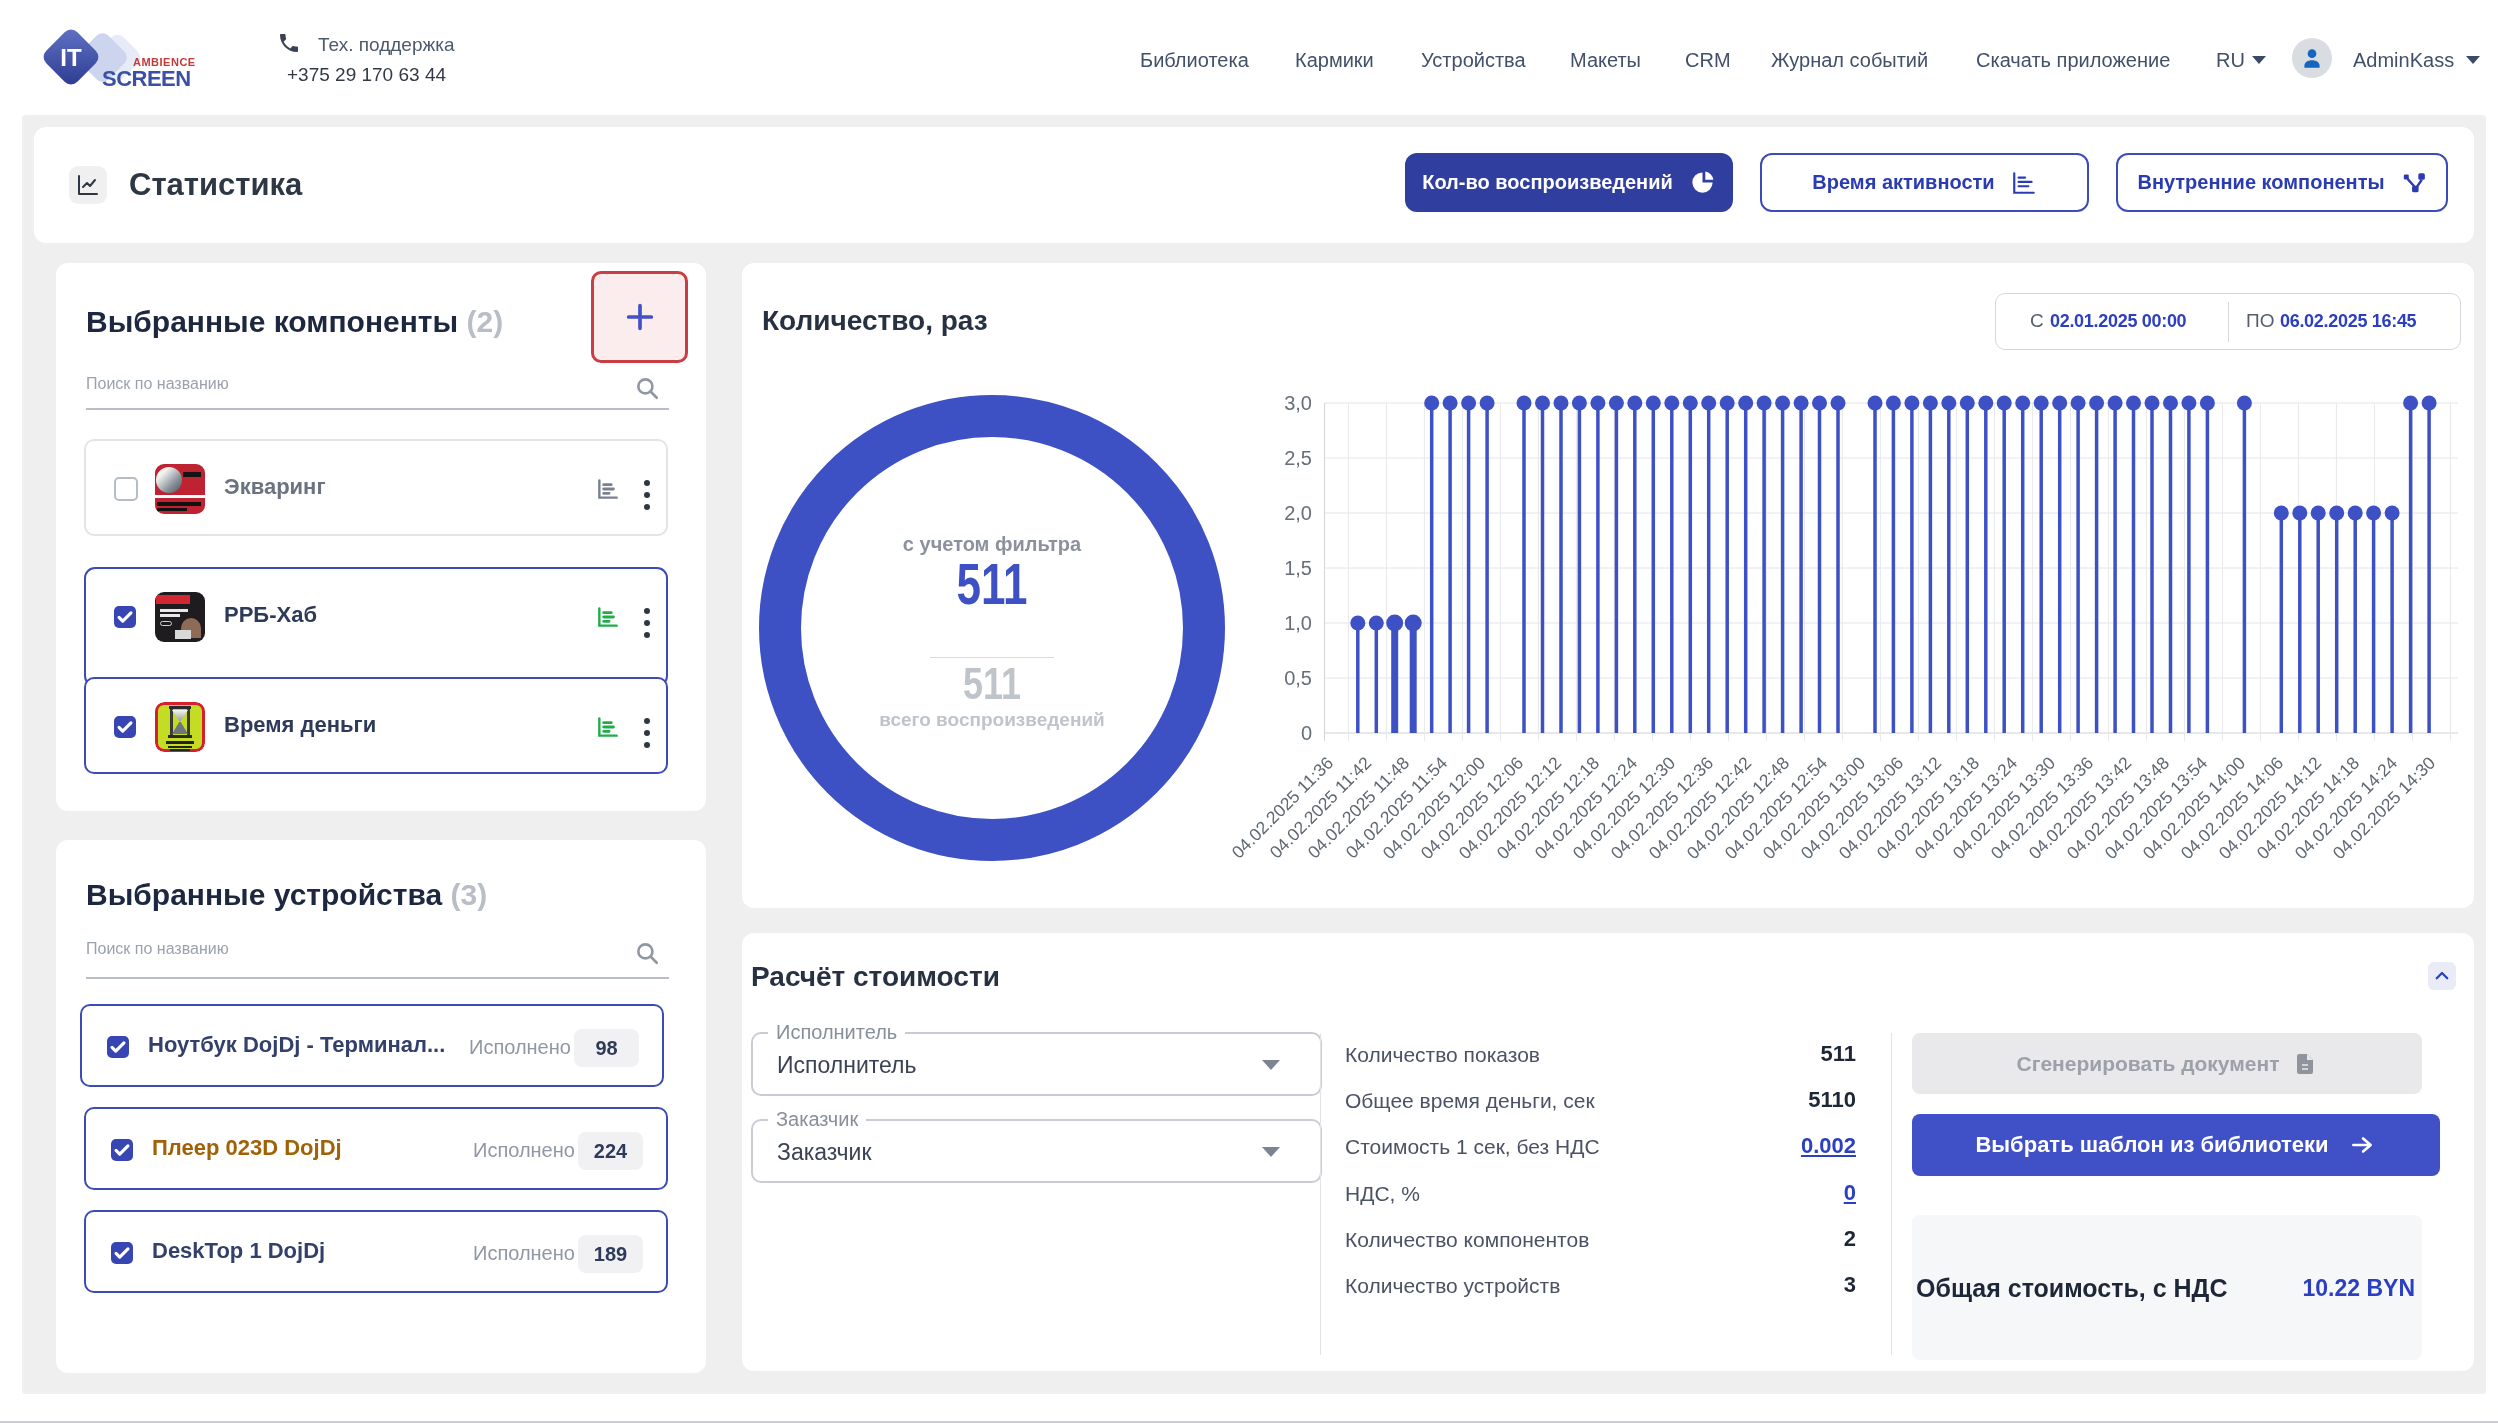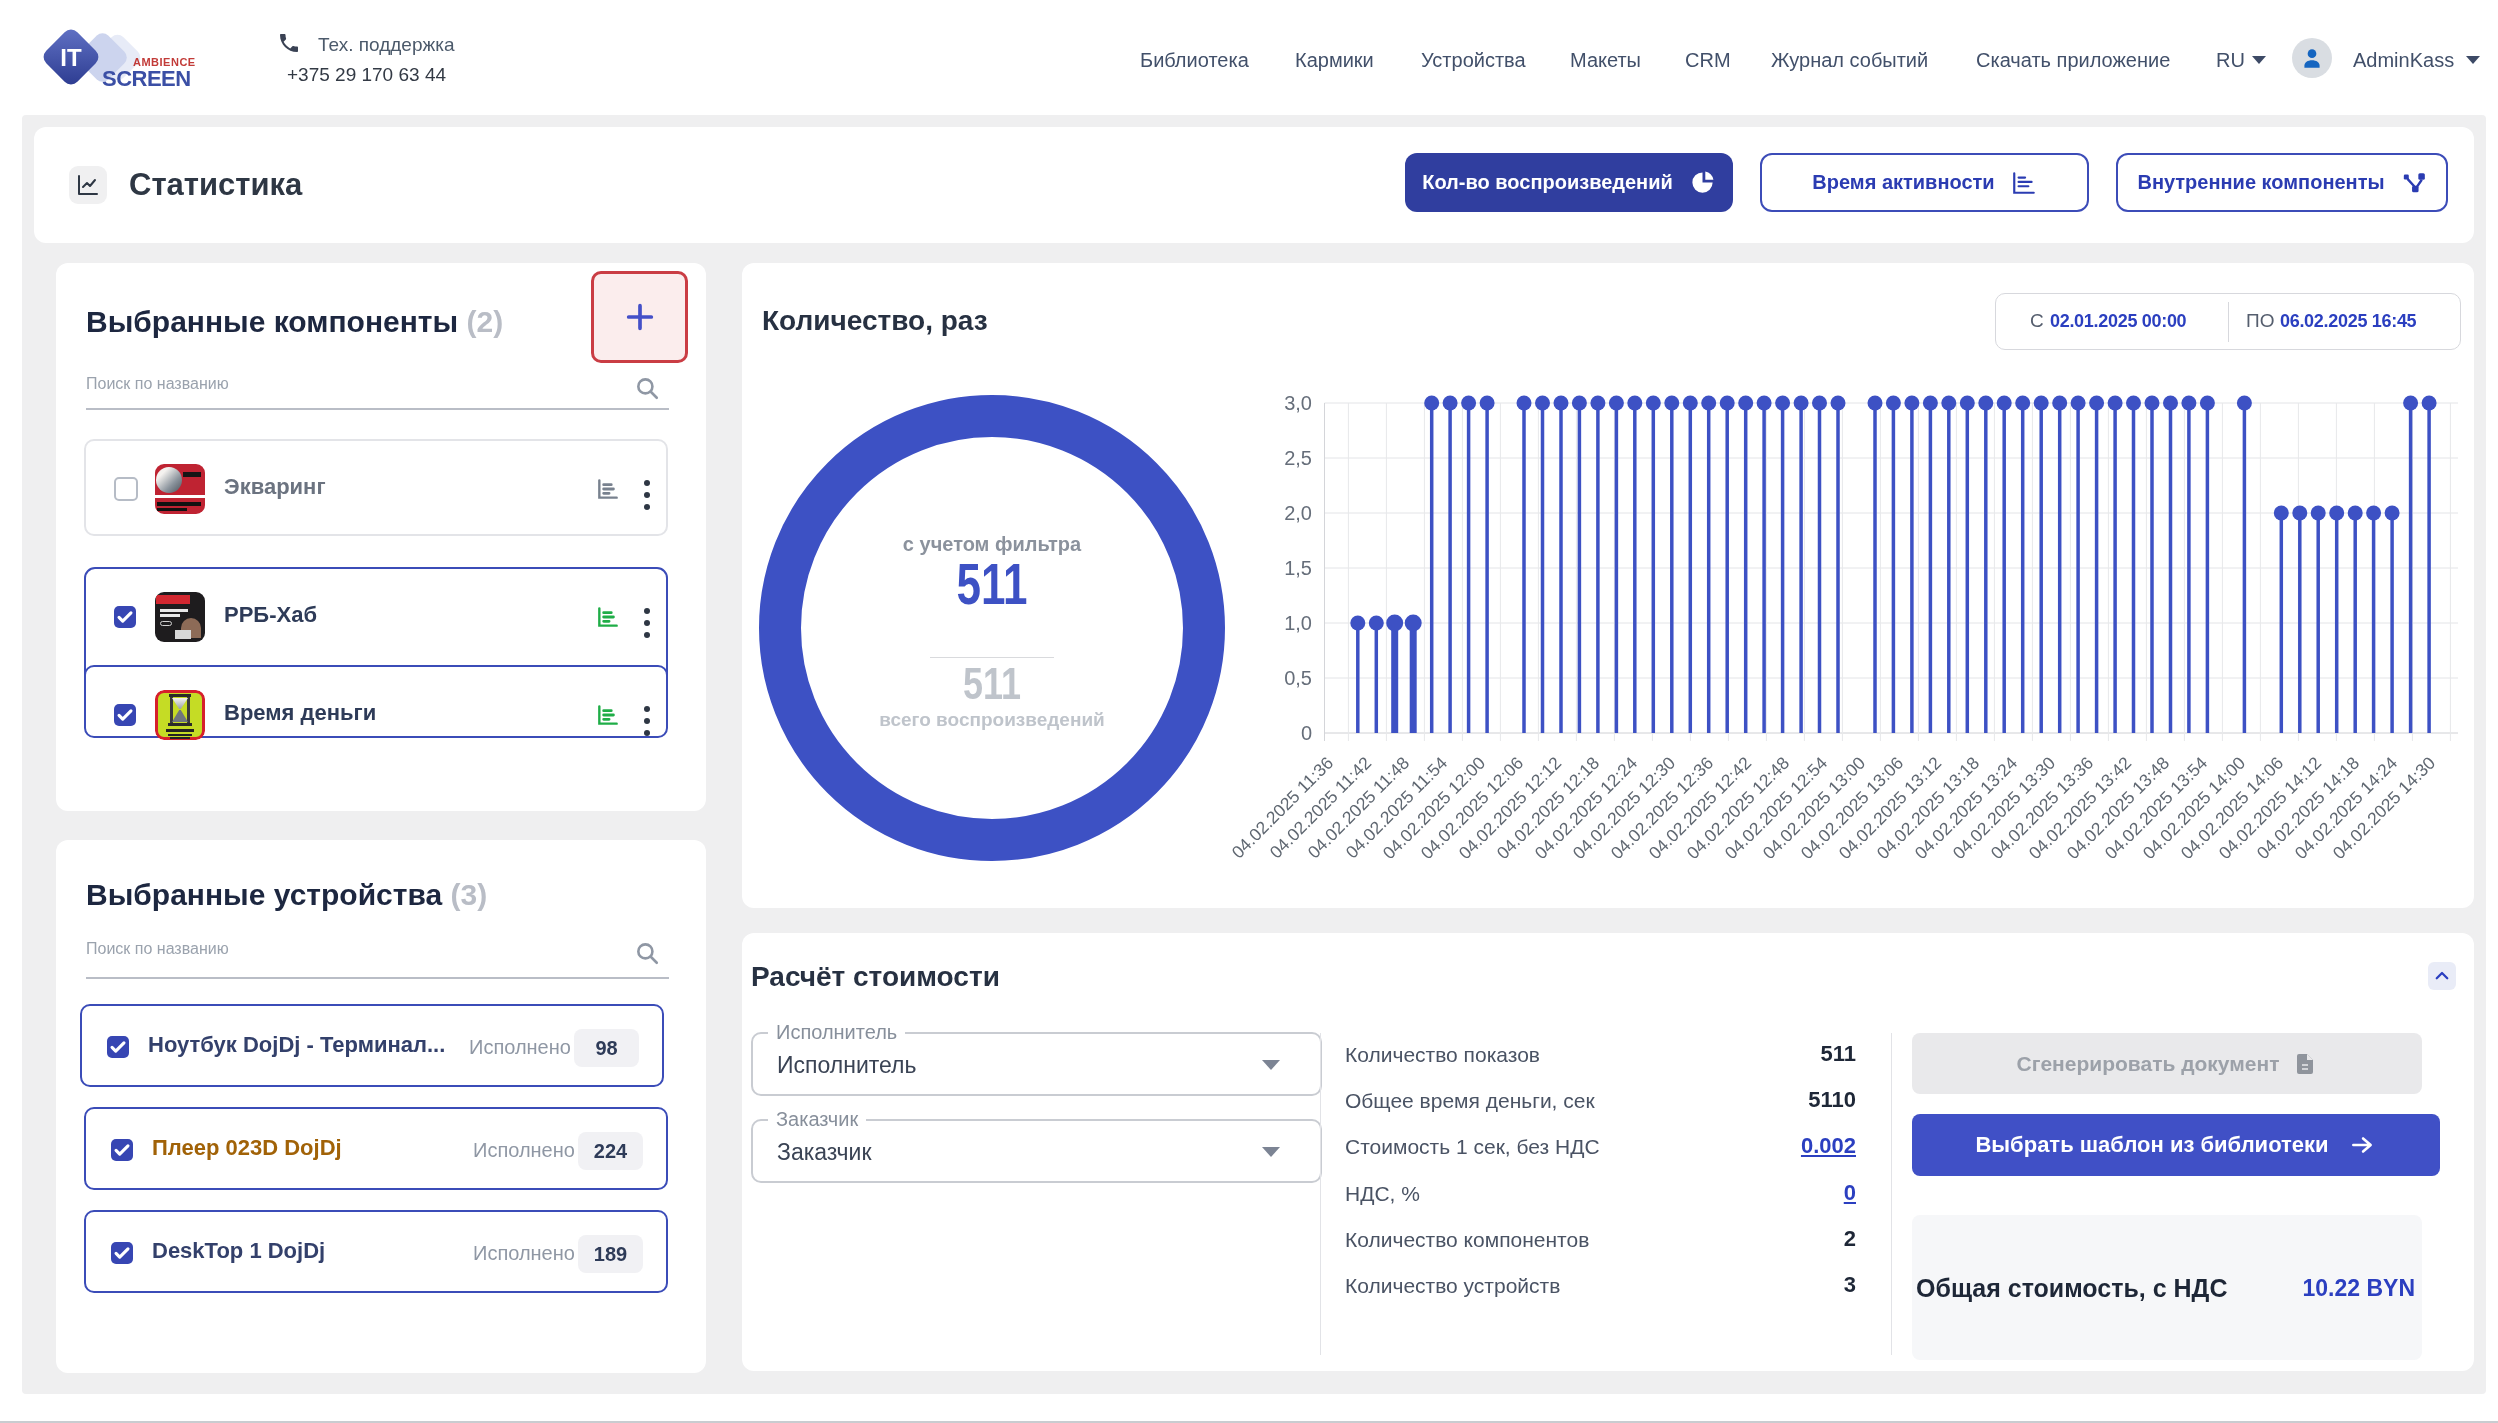--- a/index.html
+++ b/index.html
@@ -162,21 +162,21 @@
       <svg class="abs" style="left:509px;top:35px;" width="26" height="26" viewBox="0 0 24 24" fill="none" stroke="#1fad47" stroke-width="2.2" stroke-linecap="round">
         <path d="M4 4v16h16"></path>
         <path d="M8 8h7M8 12h9M8 16h5" stroke-width="2.6"></path>
       </svg>
       <div class="dots abs" style="left:558px;top:39px;">
         <i></i>
         <i></i>
         <i></i>
       </div>
     </div>
-    <div class="item sel" style="left:28px;top:402px;height:73px;">
+    <div class="item sel" style="left:28px;top:414px;height:97px;">
       <div class="cb on abs" style="left:28px;top:37px;"><svg width="22" height="22" viewBox="0 0 24 24" fill="none" stroke="#fff" stroke-width="3.4" stroke-linecap="round" stroke-linejoin="round">
           <path d="M5.5 12.5l4 4 9-9"></path>
         </svg></div>
       <div class="abs" style="left:69px;top:23px;width:50px;height:50px;border-radius:9px;overflow:hidden;">
         <div style="width:50px;height:50px;background:#c5dc25;border:3px solid #d6202c;border-radius:9px;position:relative;">
           <div style="position:absolute;left:11px;top:1px;width:22px;height:3px;background:#2a2a2a;"></div>
           <div style="position:absolute;left:12px;top:4px;width:3px;height:26px;background:#3a3a3a;"></div>
           <div style="position:absolute;left:29px;top:4px;width:3px;height:26px;background:#3a3a3a;"></div>
           <div style="position:absolute;left:14px;top:5px;width:16px;height:11px;background:linear-gradient(#f5f5f0,#9aa0a6);clip-path:polygon(0 0,100% 0,55% 100%,45% 100%);"></div>
           <div style="position:absolute;left:14px;top:17px;width:16px;height:12px;background:#6f767d;clip-path:polygon(45% 0,55% 0,100% 100%,0 100%);"></div>

